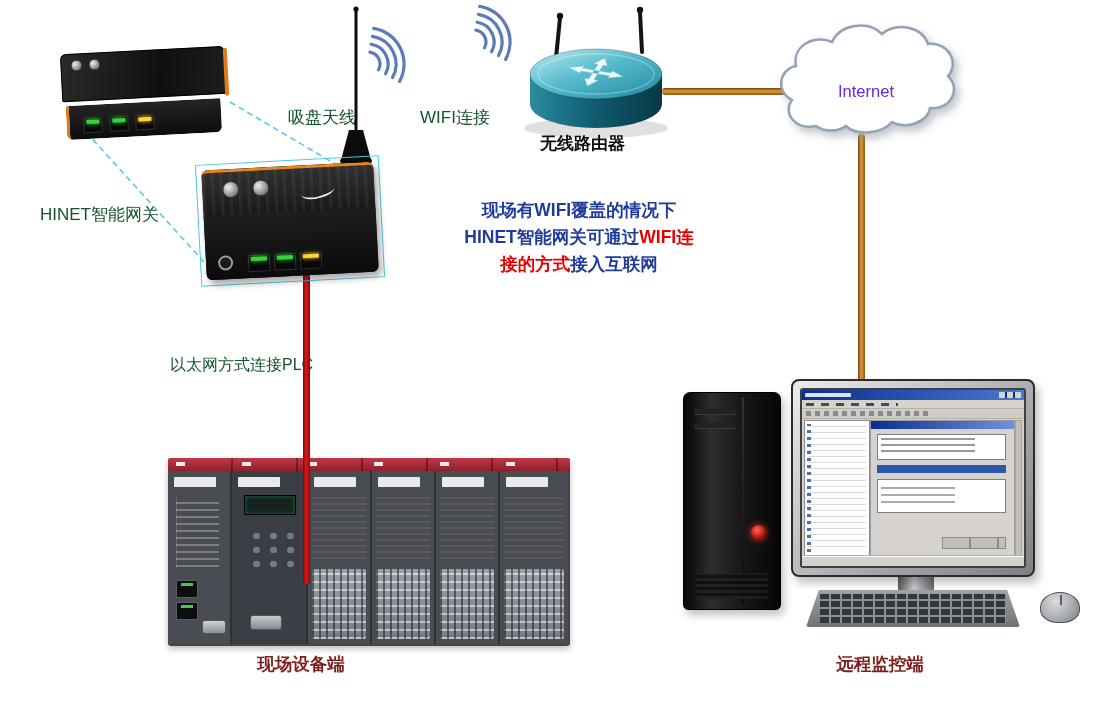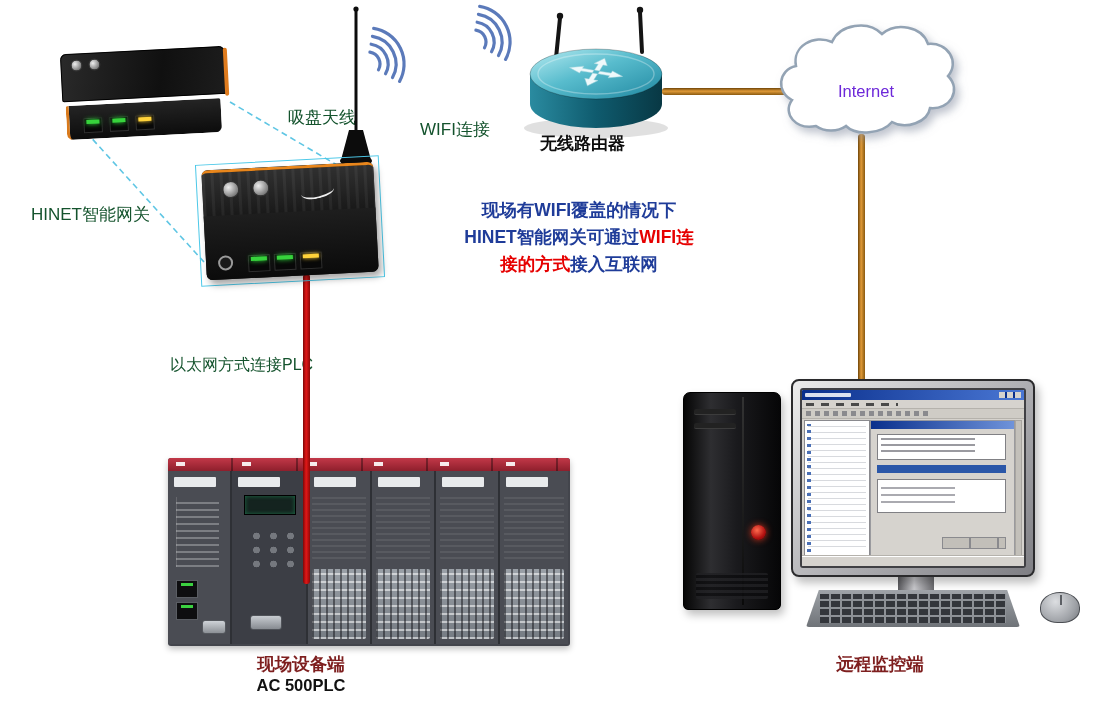--- a/index.html
+++ b/index.html
@@ -326,29 +326,28 @@
         <div class="app-scroll"></div>
         <div class="app-status"></div>
       </div>
     </div>
   </div>
 
   <div class="abs keyboard"></div>
   <div class="abs mouse"></div>
 
   <div class="label" style="left:288px;top:106px;">吸盘天线</div>
-  <div class="label" style="left:420px;top:106px;margin-top:12px;">WIFI连接</div>
+  <div class="label" style="left:420px;top:106px;">WIFI连接</div>
   <div class="label lbl-router">无线路由器</div>
   <div class="label lbl-internet">Internet</div>
-  <div class="label" style="left:31px;top:203px;">HINET智能网关</div>
+  <div class="label" style="left:40px;top:203px;">HINET智能网关</div>
   <div class="label lbl-eth">以太网方式连接PLC</div>
 
   <div class="abs note">
       <div class="note-line"><span style="color: rgb(31, 60, 153);">现场有WIFI覆盖的情况下</span></div>
       <div class="note-line"><span style="color: rgb(31, 60, 153);">HINET智能网关可通过</span><span style="color: rgb(230, 0, 0);">WIFI连</span></div>
       <div class="note-line"><span style="color: rgb(230, 0, 0);">接的方式</span><span style="color: rgb(31, 60, 153);">接入互联网</span></div>
     </div>
 
   <div class="cap-red" style="left:201px;top:652px;width:200px;">现场设备端</div>
-  <div class="cap-black" style="left:201px;top:676px;width:200px;">AC 500PLC</div>
   <div class="cap-red" style="left:780px;top:652px;width:200px;">远程监控端</div>
 
 </div>
 
 </body></html>

